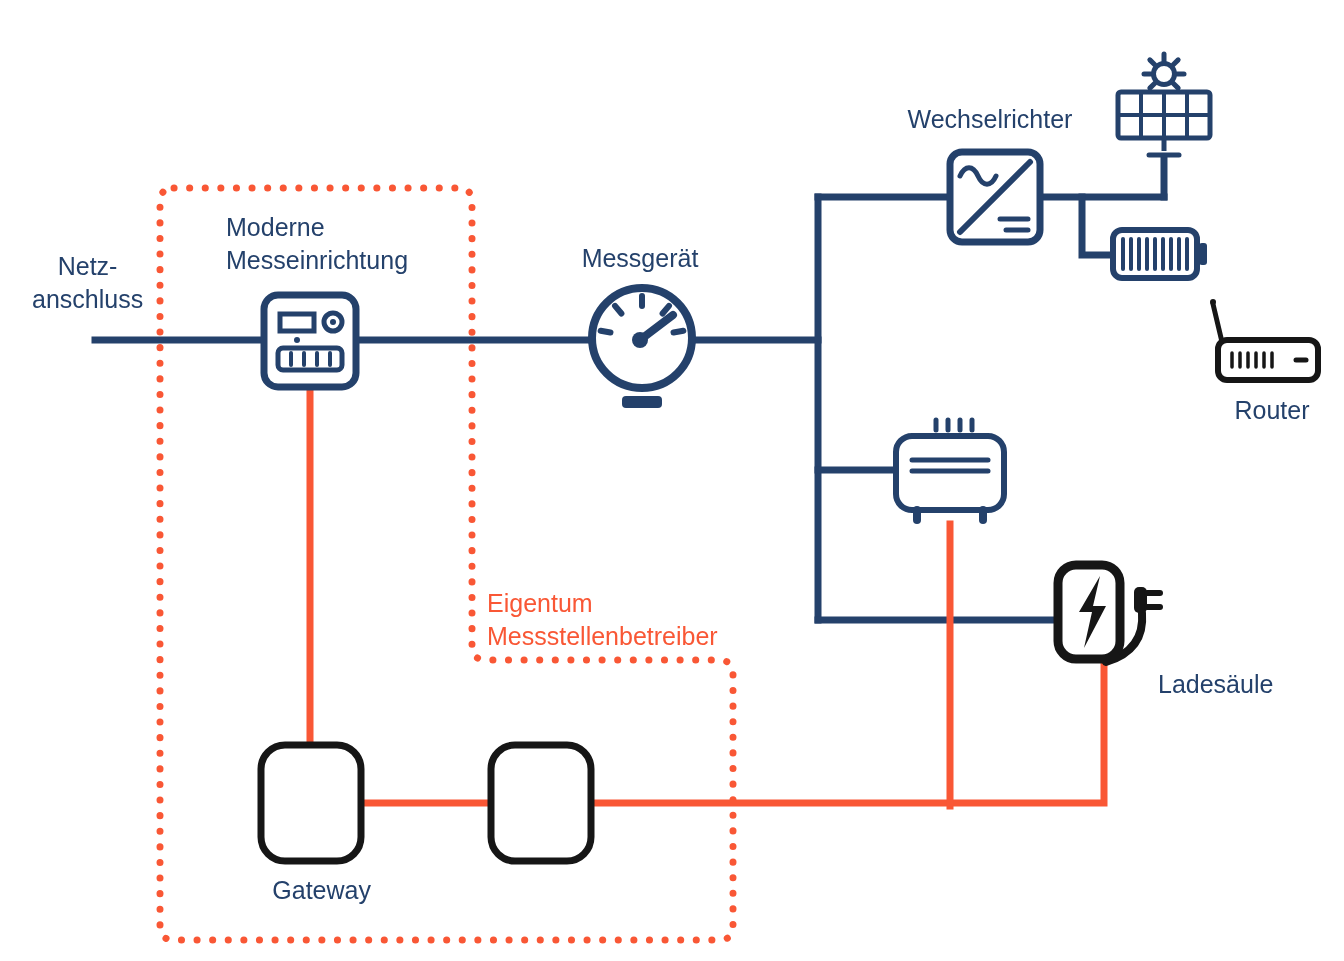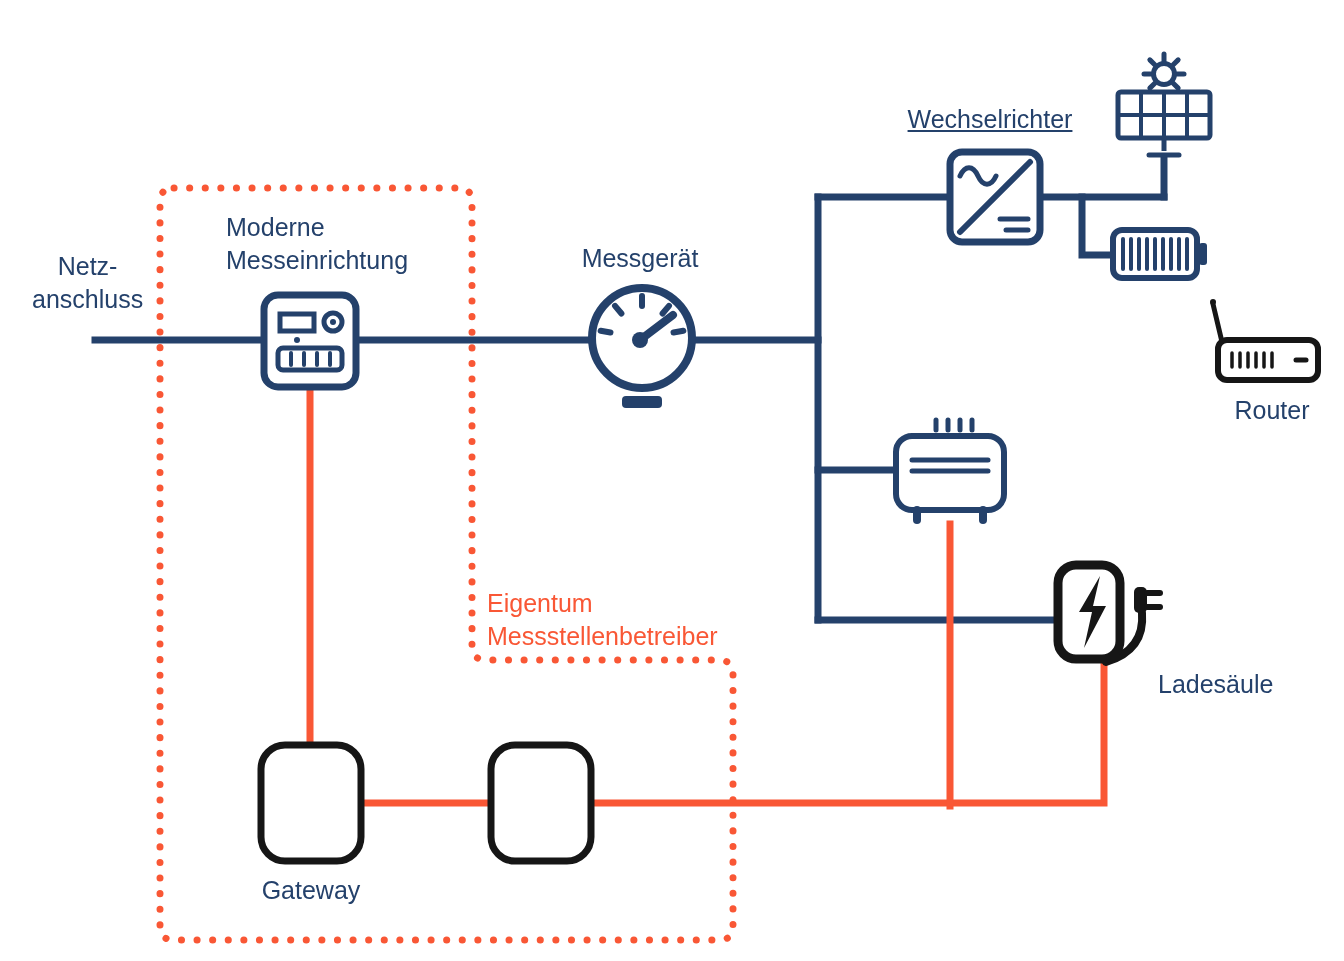--- a/index.html
+++ b/index.html
@@ -187,26 +187,26 @@
   </div>
 
   <div class="label multiline" style="left:32px;top:250px;text-align:center;">Netz-
 anschluss</div>
 
   <div class="label multiline" style="left:226px;top:211px;">Moderne
 Messeinrichtung</div>
 
   <div class="label center" style="left:565px;top:242px;width:150px;">Messgerät</div>
 
-  <div class="label center" style="left:900px;top:103px;width:180px;text-decoration:underline;">Wechselrichter</div>
+  <div class="label center" style="left:900px;top:103px;width:180px;">Wechselrichter</div>
 
 
   <div class="label center" style="left:1212px;top:394px;width:120px;">Router</div>
 
   <div class="label" style="left:1158px;top:656px;margin-top:12px;">Ladesäule</div>
 
   <div class="label multiline orange-text" style="left:487px;top:587px;">Eigentum
 Messstellenbetreiber</div>
 
-  <div class="label center" style="left:251px;top:874px;width:120px;">Gateway</div>
+  <div class="label center" style="left:251px;top:874px;width:120px;text-align:right;">Gateway</div>
 
 
 </div>
 
 </body></html>

